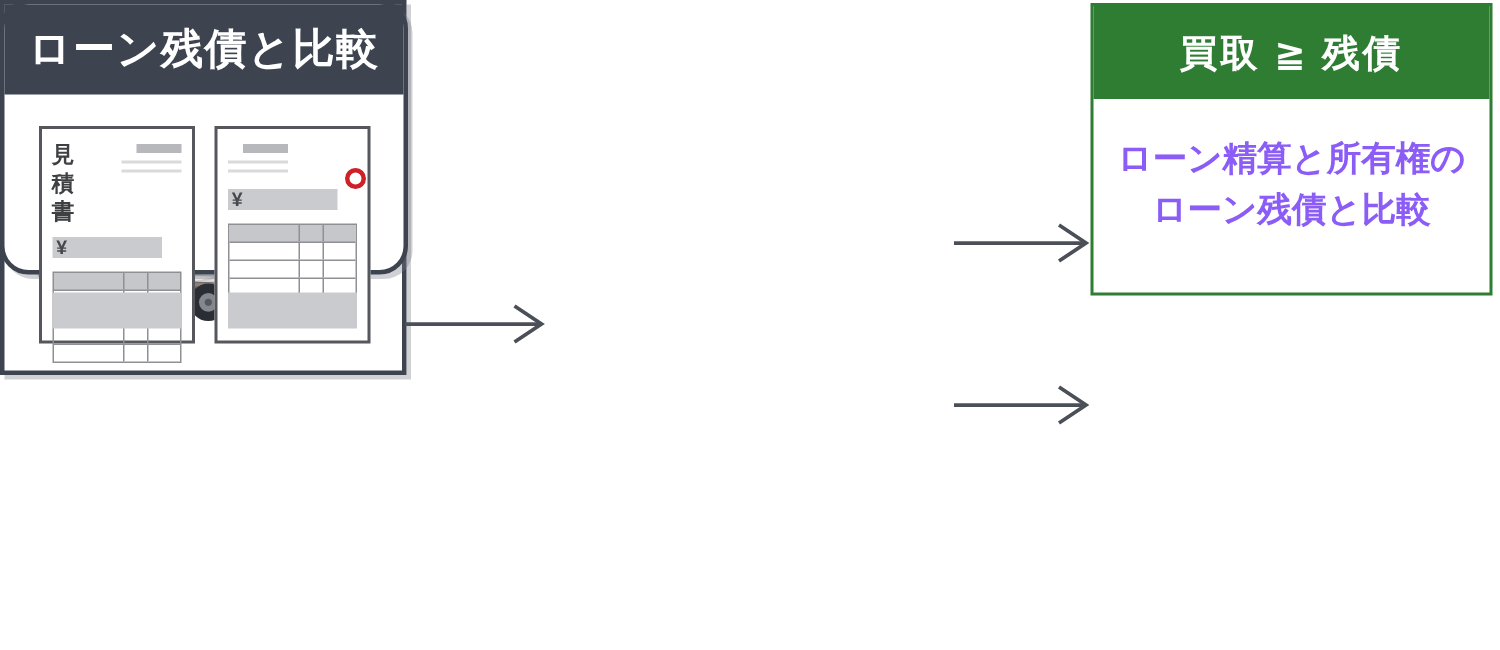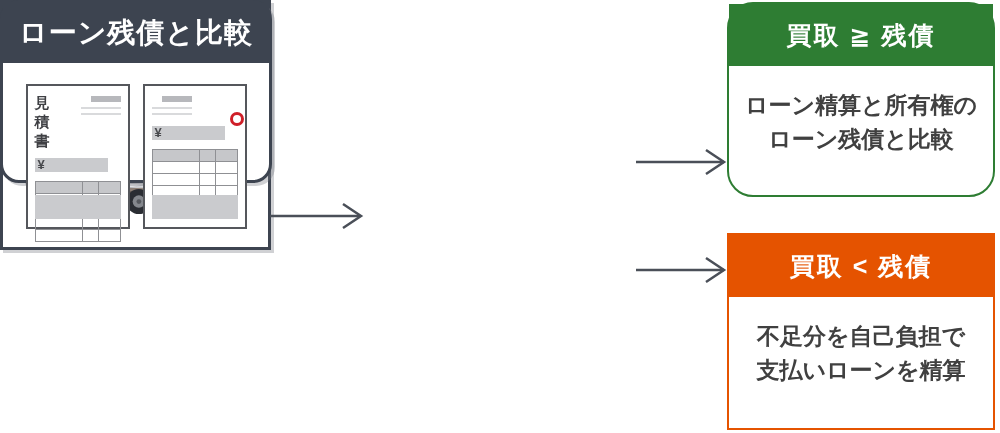--- a/index.html
+++ b/index.html
@@ -17,21 +17,21 @@
   #step1 .step-body{height:184px;}
   #step2 .step-body{height:188px;align-items:flex-start;padding-top:21px;gap:13px;}
 
   
   .outcome-box{position:absolute;background:#fff;border:2px solid;box-sizing:border-box;}
   #outcome1{left:727px;top:2px;width:268px;height:195px;}
   #outcome2{left:727px;top:233px;width:268px;height:197px;}
   .outcome-header{height:62px;display:flex;align-items:center;justify-content:center;
                   color:#fff;font-size:25px;font-weight:700;letter-spacing:2px;}
   .outcome-body{padding-top:22px;text-align:center;font-size:23px;font-weight:700;
-                color:#404040;line-height:34px;}
+                color:#8b5cf6;line-height:34px;}
 
   
   .doc{position:relative;width:104px;height:145px;background:#fff;border:2px solid#55575c;
        box-sizing:border-box;padding:8px 7px;}
   .doc-head{display:flex;justify-content:space-between;gap:30px;}
   .doc-title{font-size:15px;font-weight:700;color:#3f4044;letter-spacing:1px;}
   .doc-lines{display:flex;flex-direction:column;align-items:flex-end;padding-top:2px;}
   .bar-thick{width:30px;height:6px;background:#b7b8bc;margin-bottom:5px;}
   .bar-thin{width:40px;height:2px;background:#d9dadc;margin-bottom:4px;}
   .stamp{position:absolute;top:26px;right:1px;width:8px;height:8px;border:3px solid #cf1f28;
@@ -213,35 +213,28 @@
               <span class="cell c2"></span>
               <span class="cell c3"></span>
             </div>
         </div>
         <div class="doc-footer"></div>
       </div>
 
     </div>
   </div>
 
-  <div class="outcome-box" id="outcome1" style="border-color: rgb(46, 125, 51); border-radius: 26px;">
+  <div class="outcome-box" id="outcome1" style="border-color: rgb(46, 125, 51);">
     <div class="outcome-header" style="background-color: rgb(46, 125, 51);">買取 ≧ 残債</div>
     <div class="outcome-body">
       <div>ローン精算と所有権の</div>
       <div>ローン残債と比較</div>
     </div>
   </div>
 
-  <div class="outcome-box" id="outcome2" style="border-color: rgb(229, 83, 0);">
-    <div class="outcome-header" style="background-color: rgb(229, 83, 0);">買取 &lt; 残債</div>
-    <div class="outcome-body">
-      <div>不足分を自己負担で</div>
-      <div>支払いローンを精算</div>
-    </div>
-  </div>
 
   <svg class="arrow" style="left:270px;top:201px;" width="96" height="30">
     <line x1="0" y1="15" x2="90" y2="15" stroke="#4a4f58" stroke-width="2.5"></line>
     <polyline points="73,3 91,15 73,27" fill="none" stroke="#4a4f58" stroke-width="2.5"></polyline>
   </svg>
   <svg class="arrow" style="left:636px;top:147px;" width="93" height="30">
     <line x1="0" y1="15" x2="88" y2="15" stroke="#4a4f58" stroke-width="2.5"></line>
     <polyline points="70,3 88,15 70,27" fill="none" stroke="#4a4f58" stroke-width="2.5"></polyline>
   </svg>
   <svg class="arrow" style="left:636px;top:255px;" width="93" height="30">

